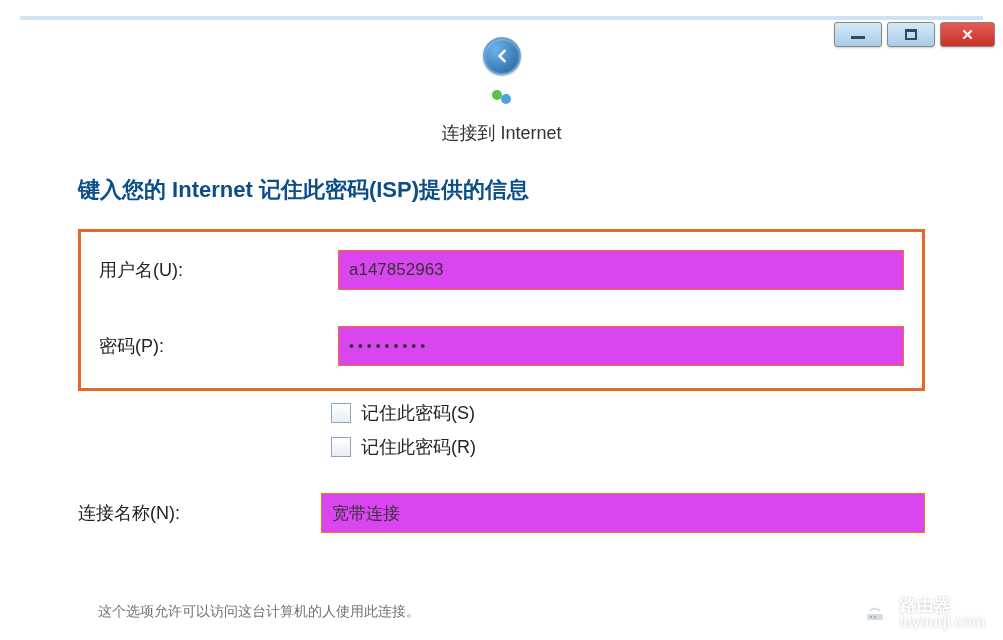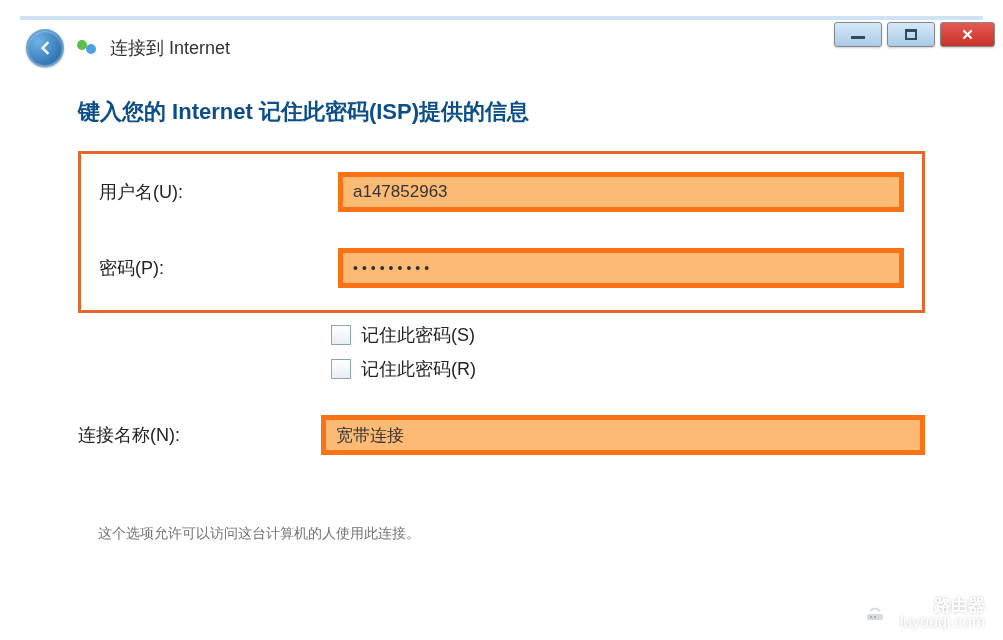--- a/index.html
+++ b/index.html
@@ -41,21 +41,22 @@
       top: 16px;
       left: 20px;
       right: 20px;
       bottom: 0;
       border-top: 4px solid #cfe3f5;
     }
     .header-bar {
       display: flex;
       align-items: center;
       gap: 12px;
-      padding: 9px 6px 0 6px;
+      padding: 17px 6px 0 6px;
+      flex-direction: column;
     }
     .back-btn {
       width: 38px; height: 38px;
       border-radius: 50%;
       background: radial-gradient(circle at 30% 30%, #6db3e8, #1e5f9e);
       border: 2px solid #6aa0cd;
       display:flex; align-items:center; justify-content:center;
       color:#fff;
       box-shadow: inset 0 1px 2px rgba(255,255,255,0.4), 0 1px 2px rgba(0,0,0,0.3);
       cursor:pointer;
@@ -88,25 +89,25 @@
     }
     .field-row + .field-row { margin-top: 36px; }
     .field-label {
       width: 215px;
       font-size: 18px;
       color: #222;
     }
     .text-input {
       flex: 1;
       height: 40px;
-      border: 5px solid #f97316;
+      border: 1px solid #f97316;
       padding: 0 10px;
       font-size: 17px;
       color: #333;
-      background: #fdba74;
+      background: #d946ef;
     }
     .text-input.pwd { letter-spacing: 4px; font-family: Arial; font-size:14px; }
 
     .check-area {
       margin-left: 253px;
       margin-top: 10px;
     }
     .check-row {
       display: flex;
       align-items: center;
@@ -152,21 +153,21 @@
       gap:8px;
       color:#fff;
       opacity:0.85;
     }
     .wm-icon {
       width:34px;height:34px;border-radius:50%;
       background:#fff;
       display:flex;align-items:center;justify-content:center;
     }
     .wm-text { display:flex; flex-direction:column; line-height:1;}
-    .wm-text .l1 { font-size:17px; font-weight:bold; color:#fff; text-shadow:0 0 3px rgba(0,0,0,0.3);text-align:right;}
+    .wm-text .l1 { font-size:17px; font-weight:bold; color:#fff; text-shadow:0 0 3px rgba(0,0,0,0.3);}
     .wm-text .l2 { font-size:16px; color:#fff; text-shadow:0 0 3px rgba(0,0,0,0.3);}
   </style>
 </head>
 <body>
 
 <div class="window-chrome">
   <div class="chrome-btn chrome-min">
       <div class="line"></div>
     </div>
   <div class="chrome-btn chrome-max">

